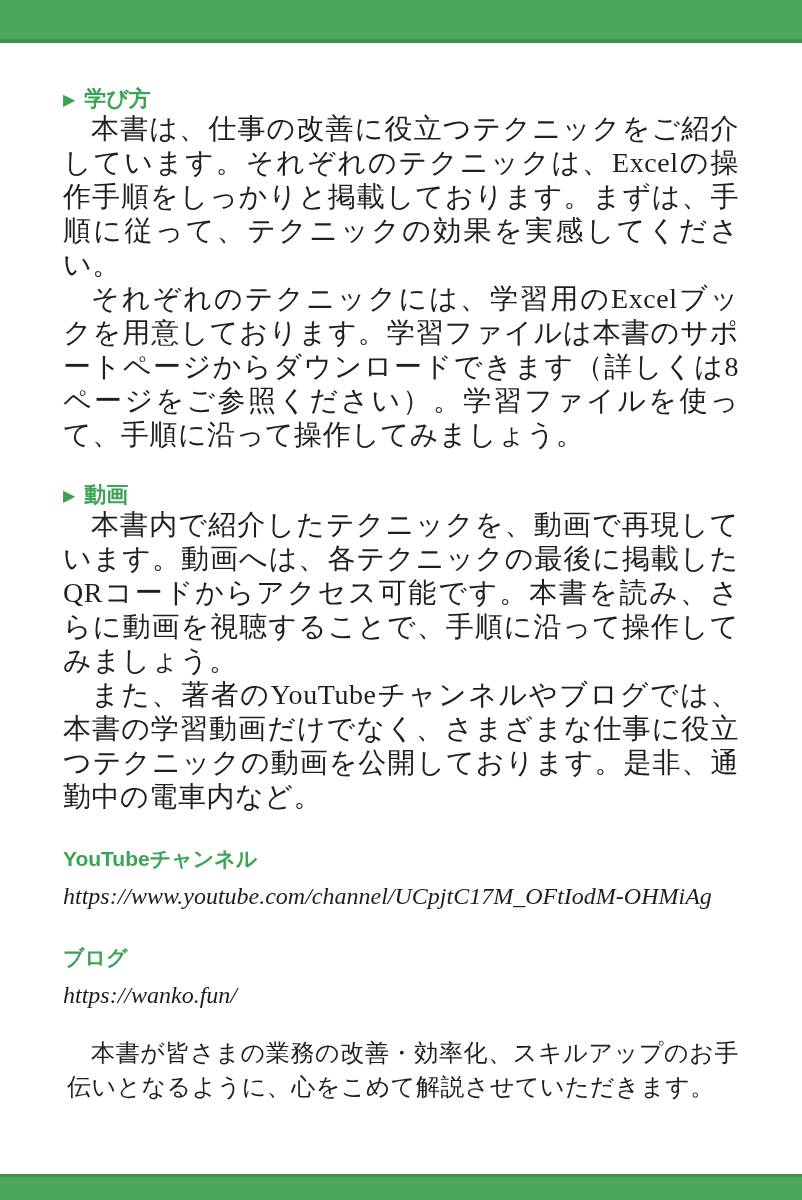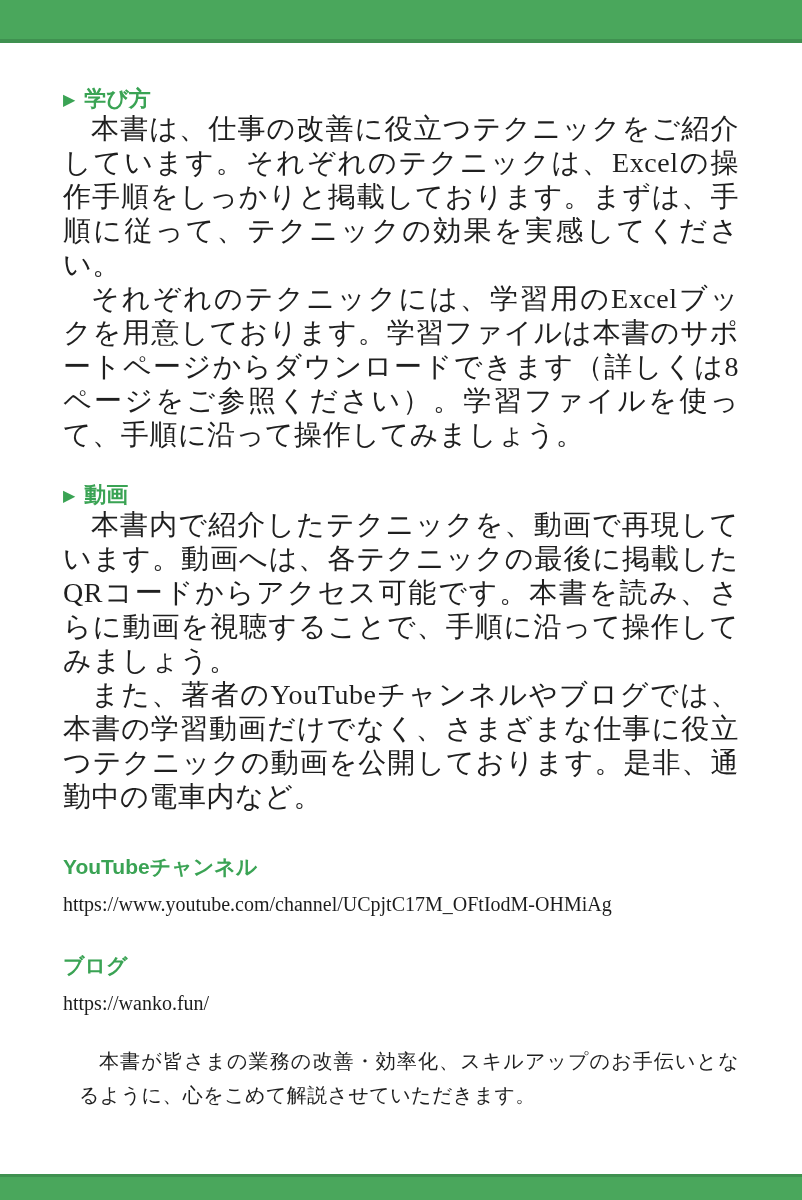--- a/index.html
+++ b/index.html
@@ -52,37 +52,38 @@
   }
   .body p {
     margin: 0;
     font-size: 28px;
     line-height: 34px;
     text-indent: 1em;
     text-align: justify;
     letter-spacing: 0.02em;
   }
   .link-head {
-    margin: 40px 0 0 0;
+    margin: 32px 0 0 0;
     font-family: "Liberation Sans", "DejaVu Sans", sans-serif;
     font-weight: bold;
     font-size: 21px;
     line-height: 25px;
     color: #3aa354;
   }
   .link-head.blog { margin-top: 36px; }
   .url {
     margin: 12px 0 0 0;
-    font-size: 20px;
+    font-size: 24px;
     line-height: 26px;
     color: #1d1d1d;
+    font-style: italic;
   }
   .closing {
-    margin: 28px 0 0 16px;
-    font-size: 20px;
+    margin: 28px 0 0 4px;
+    font-size: 24px;
     line-height: 34px;
     text-indent: 1em;
     text-align: justify;
     letter-spacing: 0.02em;
   }
 </style>
 </head>
 <body>
 
 <div class="page">

